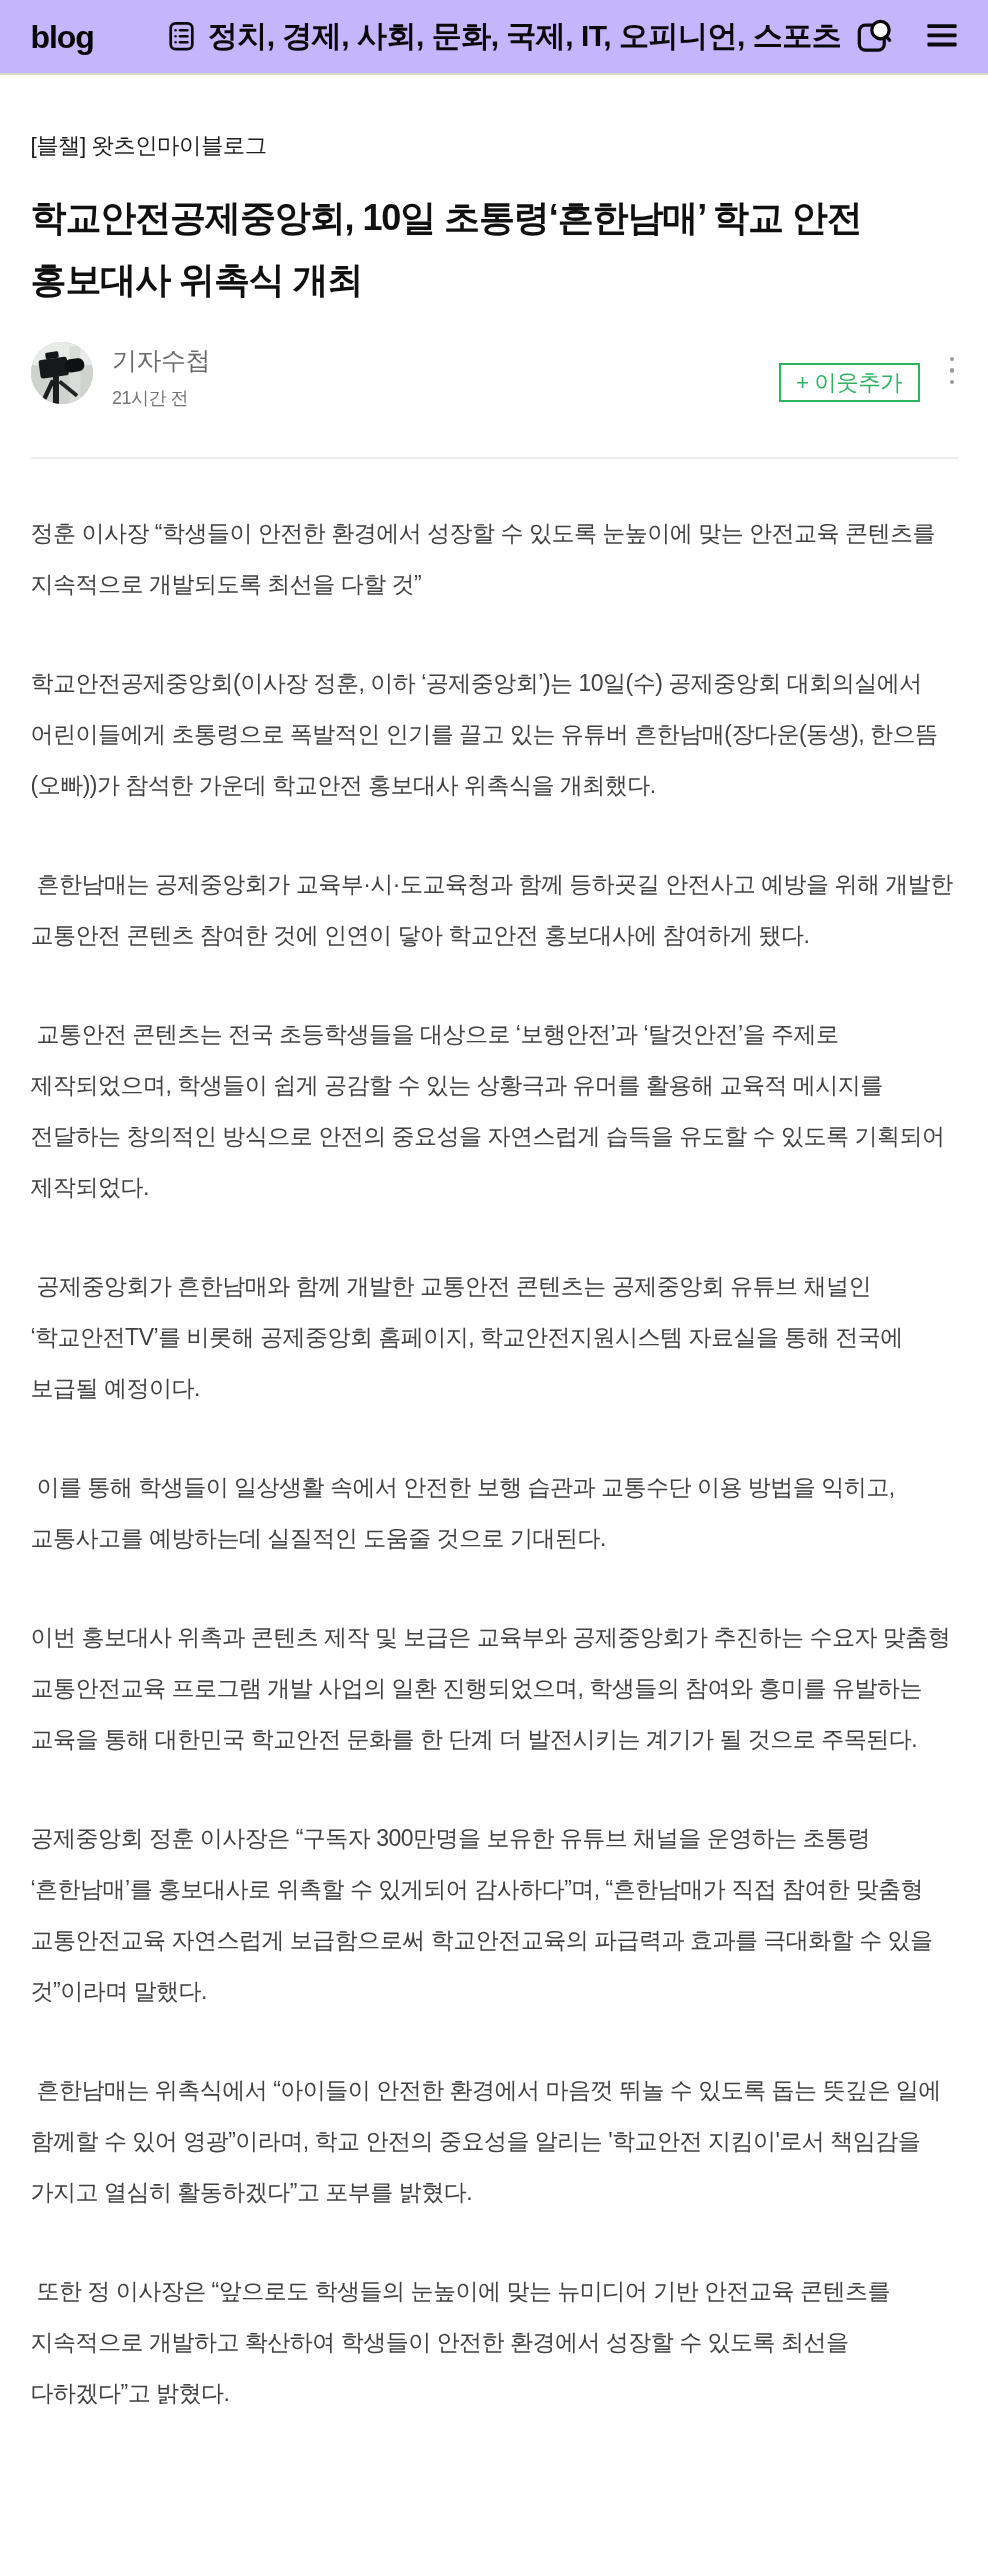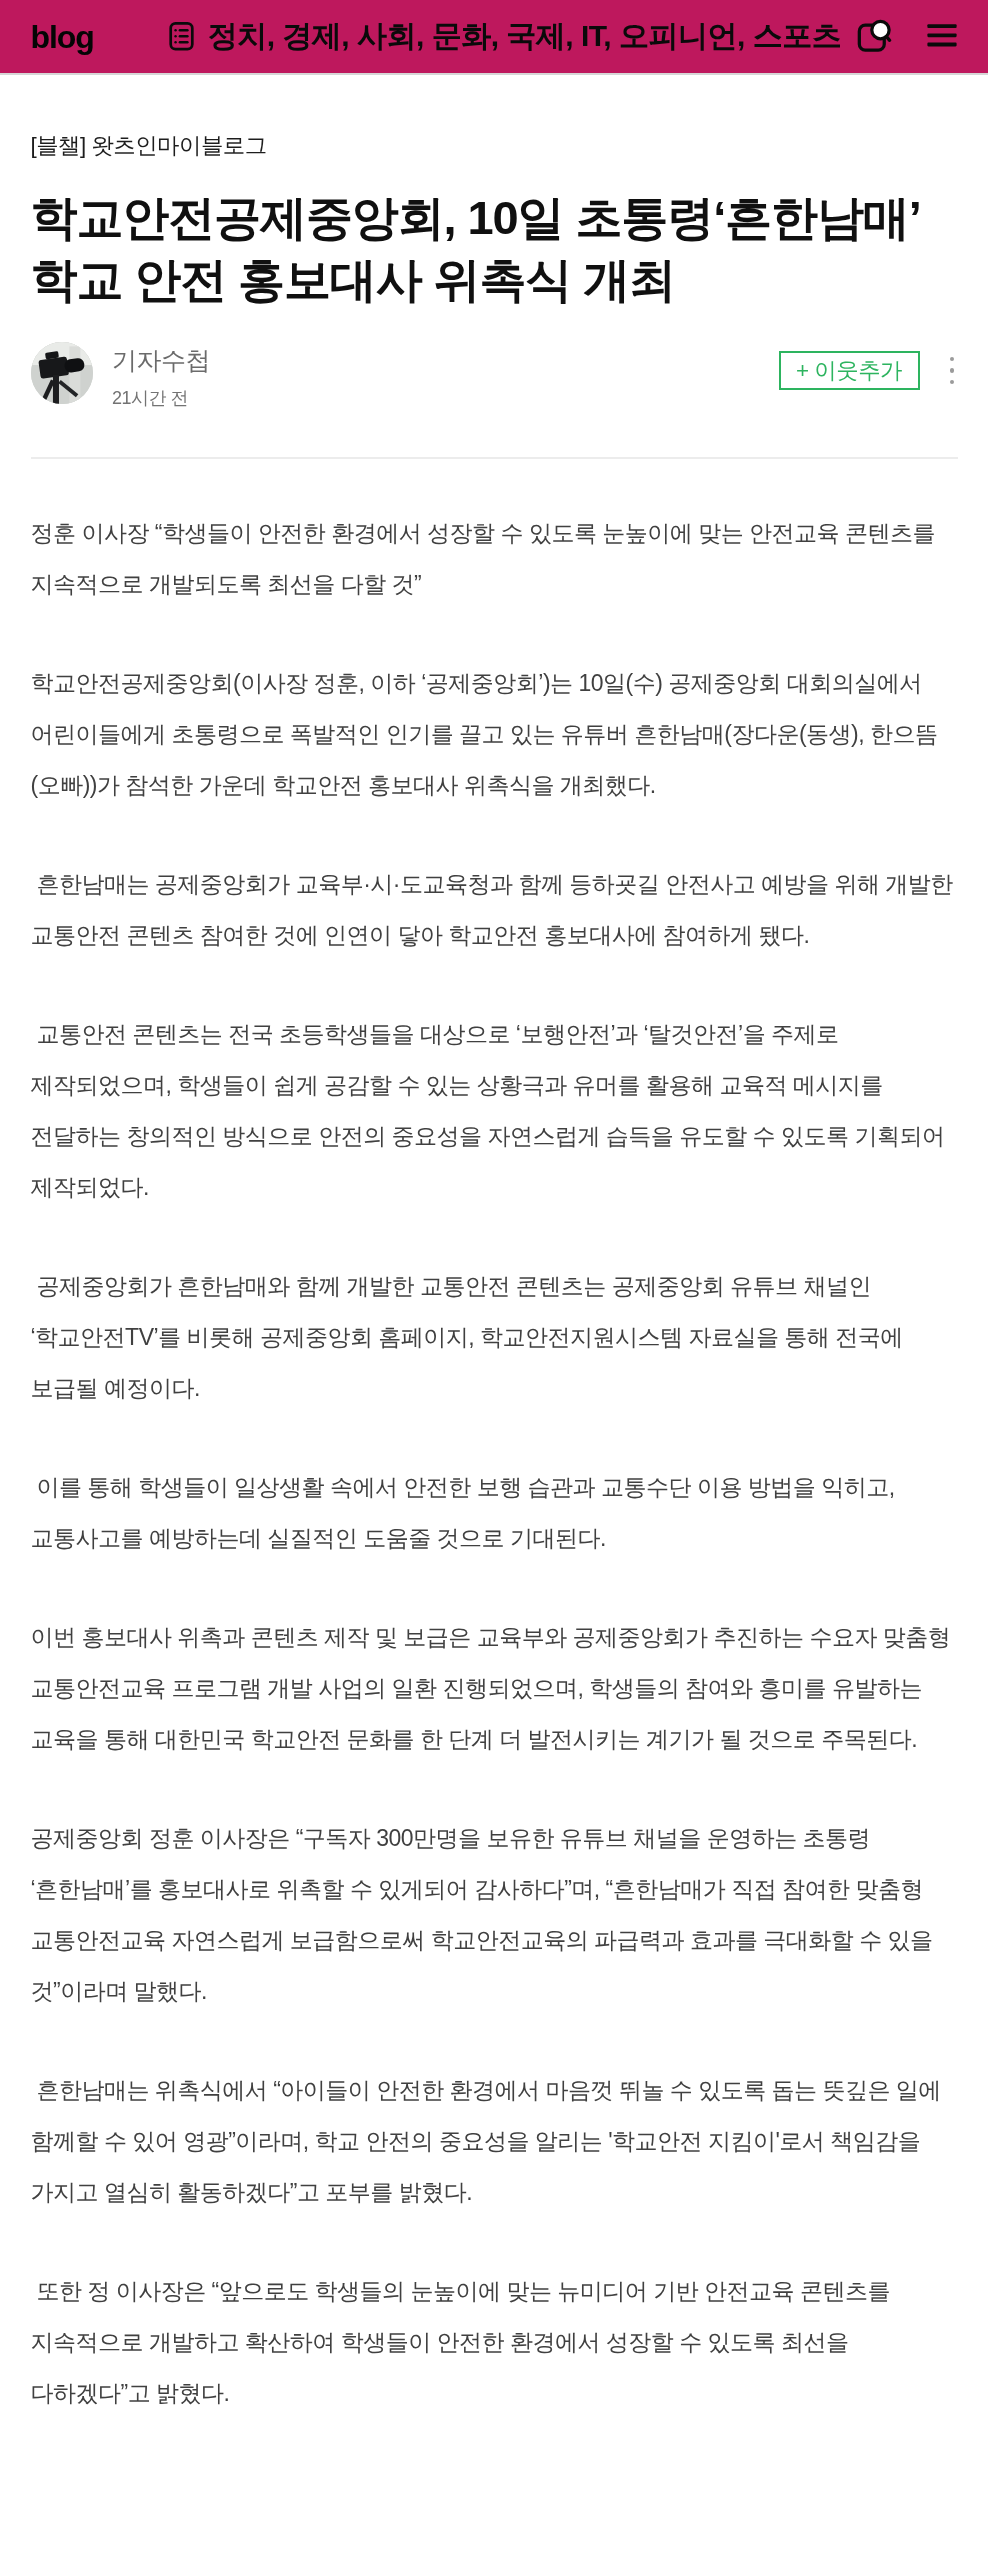--- a/index.html
+++ b/index.html
@@ -14,21 +14,21 @@
   }
 
   
   .topbar {
     height: 75px;
     box-sizing: border-box;
     display: flex;
     align-items: center;
     padding: 0 30.5px;
     border-bottom: 2.2px solid #d6d6d6;
-    background: #be185d;
+    background: #c4b5fd;
   }
   .logo {
     font-size: 32px;
     font-weight: 800;
     letter-spacing: -1.1px;
     color: #050505;
     line-height: 1;
     cursor: pointer;
   }
   .cat-menu {
@@ -60,21 +60,21 @@
   .post-tag {
     display: inline-block;
     margin-top: 55px;
     font-size: 22.4px;
     color: #1d1d1d;
     letter-spacing: -0.5px;
     cursor: pointer;
   }
   .post-title {
     margin: 26px 0 0 0;
-    font-size: 47px;
+    font-size: 36px;
     line-height: 62px;
     font-weight: 600;
     letter-spacing: -1.1px;
     color: #101010;
     word-break: keep-all;
   }
 
   
   .author-row {
     margin-top: 30.5px;
@@ -100,21 +100,21 @@
     cursor: pointer;
   }
   .post-time {
     margin-top: 9.8px;
     font-size: 18px;
     color: #737373;
     letter-spacing: -0.5px;
   }
   .follow-btn {
     margin-left: auto;
-    margin-top: 9px;
+    margin-top: 21px;
     width: 141px;
     height: 39px;
     box-sizing: border-box;
     background: #fff;
     border: 2.2px solid #2db45f;
     color: #2db45f;
     font-size: 22.4px;
     letter-spacing: -0.5px;
     display: flex;
     align-items: center;

